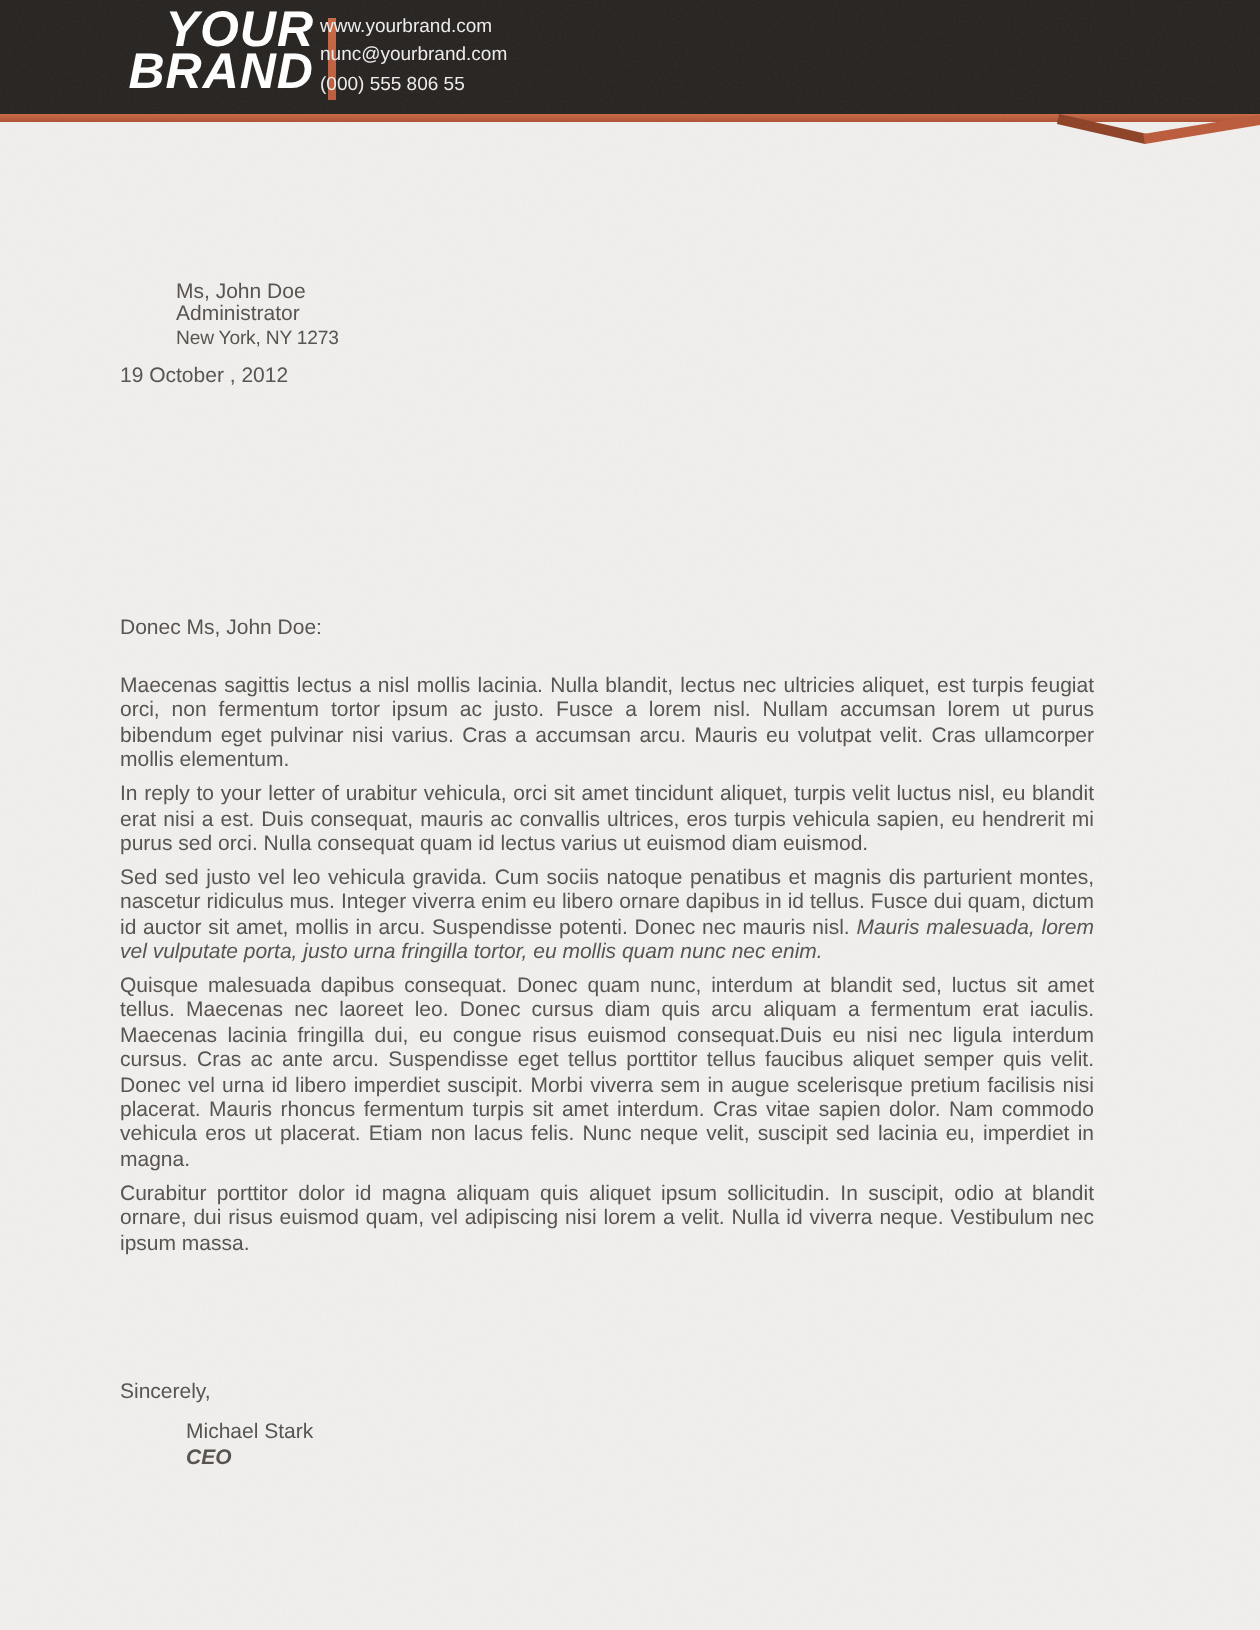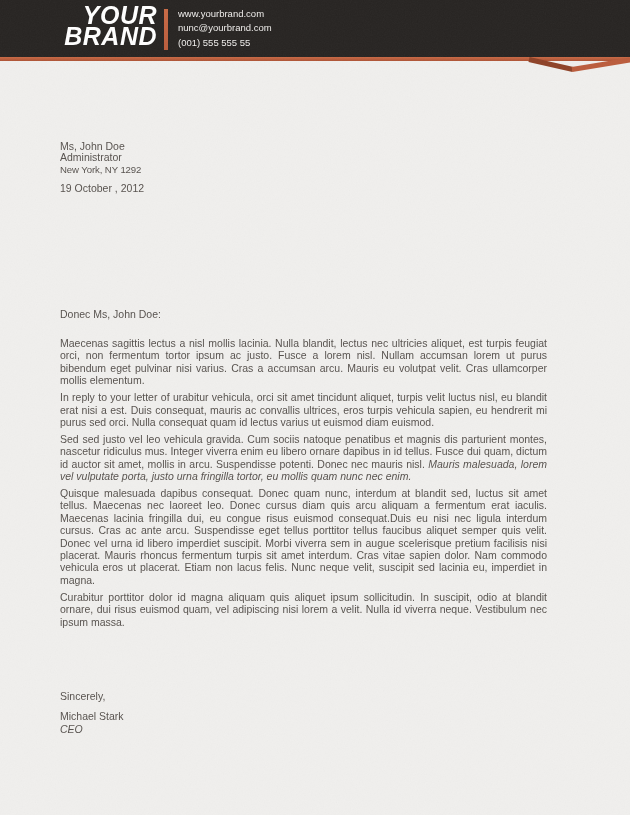--- a/index.html
+++ b/index.html
@@ -34,84 +34,84 @@
     color:var(--logo-text);
     font-weight:bold;font-style:italic;
     font-size:25px;line-height:21px;
     letter-spacing:.5px;
   }
   .logo-divider{
     position:absolute;left:164px;top:9px;width:4px;height:41px;
     background:linear-gradient(180deg,var(--accent-light),var(--accent));
   }
   .contact{
-    position:absolute;left:178px;top:7px;
+    position:absolute;left:160px;top:7px;
     font-size:9.5px;line-height:14.3px;
     color:var(--contact-text);
   }
 
   .accent-stripe{
     position:absolute;top:57px;left:0;width:630px;height:4px;
     background:linear-gradient(180deg,var(--accent-light),#ad5234);
   }
   .ribbon{
     position:absolute;top:56px;left:528px;width:102px;height:20px;
   }
   .ribbon .fold-dark{stroke:var(--accent-dark);stroke-width:5;}
   .ribbon .fold-light{stroke:var(--accent);stroke-width:5;}
 
   
   .block{position:absolute;left:60px;font-size:10.5px;line-height:11.4px;color:var(--text);}
-  .recipient{top:141px;}
+  .recipient{top:141px;margin-left:28px;}
   .recipient-address{font-size:9.6px;letter-spacing:-.1px;}
   .date-line{top:183px;}
   .salutation{top:309px;}
   .paragraphs{
     position:absolute;top:337px;left:60px;width:487px;
     font-size:10.5px;line-height:12.4px;
     text-align:justify;color:var(--text);
   }
   .paragraphs p{margin:0 0 4.5px 0;}
   .closing{top:655px;margin-top:36px;}
-  .signature{top:710px;line-height:12.6px;}
-  .sig-title{font-style:italic;}
+  .signature{top:710px;line-height:12.6px;margin-left:33px;}
+  .sig-title{font-style:italic;font-weight:bold;}
 
   
   .paper-noise{
     position:absolute;inset:0;width:630px;height:815px;
     pointer-events:none;z-index:50;
   }
 </style>
 </head>
 <body>
 
 <div class="header">
   <div class="logo">
     <div>YOUR</div>
     <div>BRAND</div>
   </div>
   <div class="logo-divider"></div>
   <div class="contact">
     <div>www.yourbrand.com</div>
     <div>nunc@yourbrand.com</div>
-    <div>(001) 555 555 55</div>
+    <div>(000) 555 806 55</div>
   </div>
 </div>
 
 <div class="accent-stripe"></div>
 
 <svg class="ribbon" viewBox="0 0 102 20" aria-hidden="true">
   <line class="fold-dark" x1="1" y1="3.5" x2="45" y2="13.5"></line>
   <line class="fold-light" x1="44" y1="13.5" x2="102" y2="4"></line>
 </svg>
 
 <div class="block recipient">
   <div>Ms, John Doe</div>
   <div>Administrator</div>
-  <div class="recipient-address">New York, NY 1292</div>
+  <div class="recipient-address">New York, NY 1273</div>
 </div>
 
 <div class="block date-line">19 October , 2012</div>
 
 <div class="block salutation">Donec Ms, John Doe:</div>
 
 <div class="paragraphs">
   <p>Maecenas sagittis lectus a nisl mollis lacinia. Nulla blandit, lectus nec ultricies aliquet, est turpis feugiat orci, non fermentum tortor ipsum ac justo. Fusce a lorem nisl. Nullam accumsan lorem ut purus bibendum eget pulvinar nisi varius. Cras a accumsan arcu. Mauris eu volutpat velit. Cras ullamcorper mollis elementum.</p>
   <p>In reply to your letter of urabitur vehicula, orci sit amet tincidunt aliquet, turpis velit luctus nisl, eu blandit erat nisi a est. Duis consequat, mauris ac convallis ultrices, eros turpis vehicula sapien, eu hendrerit mi purus sed orci. Nulla consequat quam id lectus varius ut euismod diam euismod.</p>
   <p><span>Sed sed justo vel leo vehicula gravida. Cum sociis natoque penatibus et magnis dis parturient montes, nascetur ridiculus mus. Integer viverra enim eu libero ornare dapibus in id tellus. Fusce dui quam, dictum id auctor sit amet, mollis in arcu. Suspendisse potenti. Donec nec mauris nisl. </span><em>Mauris malesuada, lorem vel vulputate porta, justo urna fringilla tortor, eu mollis quam nunc nec enim.</em></p>

